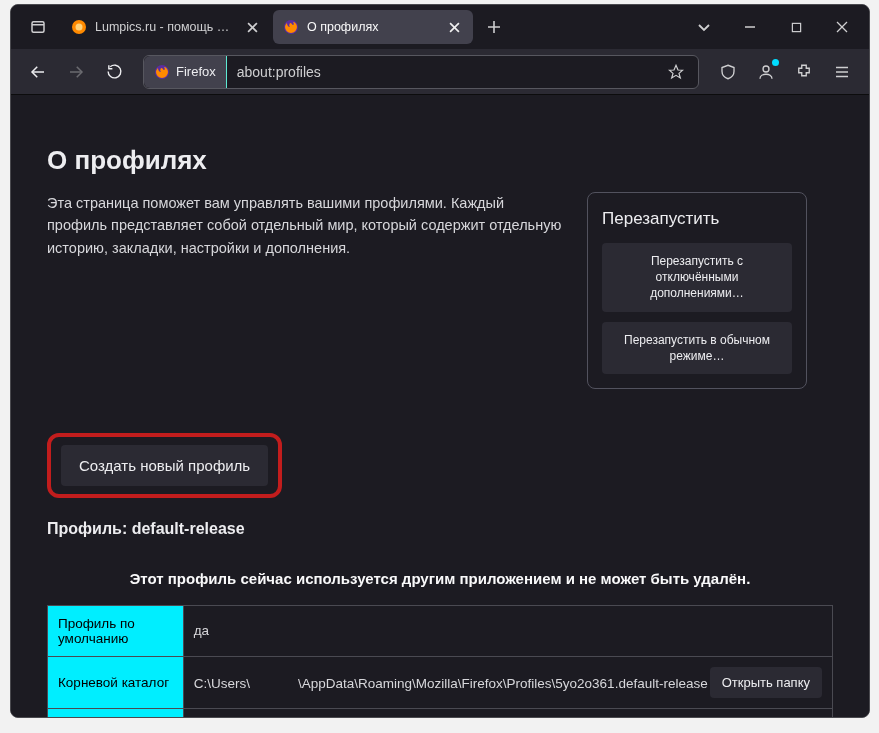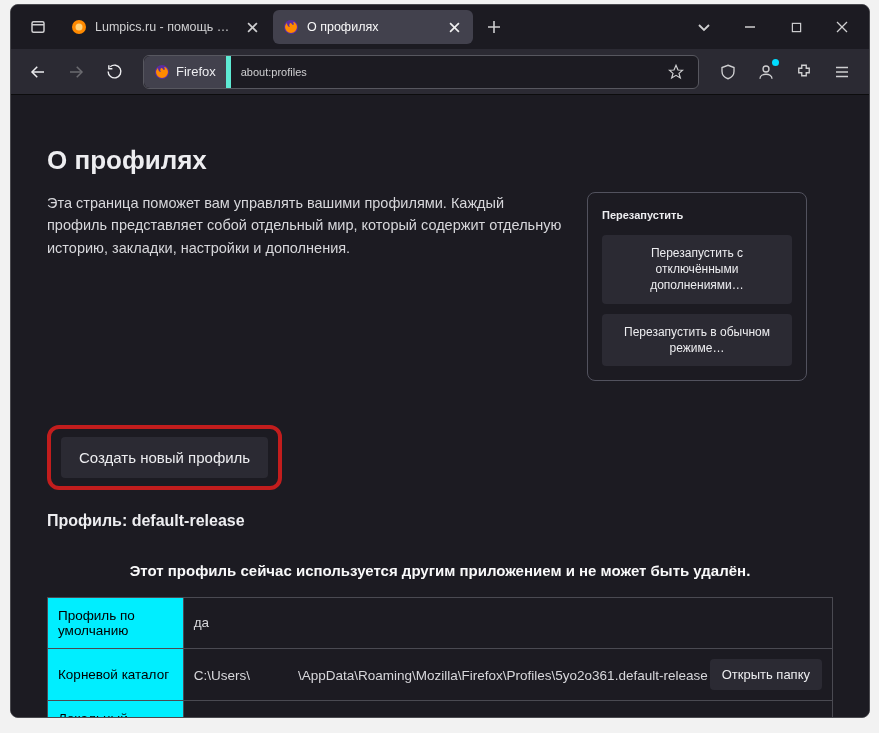--- a/index.html
+++ b/index.html
@@ -63,42 +63,42 @@
     flex:1; display:flex; align-items:center;
     height:34px; margin:0 8px; background:#1c1b22;
     border:1px solid #57575f; border-radius:6px;
     padding:0 8px 0 0;
   }
   .identity {
     display:flex; align-items:center; gap:6px;
     height:100%; padding:0 10px;
     background:#42414d; border-radius:6px 0 0 6px;
     font-size:13px; color:#ededf0;
-    border-right:5px solid #5eead4;
+    border-right:1px solid #5eead4;
   }
   .urltext {
-    flex:1; padding:0 10px; font-size:11px; color:#cfcfd1;
+    flex:1; padding:0 10px; font-size:14px; color:#cfcfd1;
     background:transparent; border:none; outline:none;
   }
   .star { width:28px; height:28px; display:flex; align-items:center; justify-content:center;
     color:#b8b8bd; font-size:16px; }
 
   
   .content {
     flex:1; overflow:auto; background:#1c1b22; color:#ededf0;
     padding: 50px 36px 20px 36px;
   }
   h1.page-title { font-size:26px; font-weight:700; margin-bottom:16px; }
   .top-row { display:flex; gap:20px; align-items:flex-start; }
   .intro { flex:1; font-size:14.5px; line-height:1.55; color:#d7d7db; max-width:520px; }
   .restart-box {
     width:220px; border:1px solid #52525e; border-radius:8px;
     padding:16px 14px 14px 14px; background:#1c1b22;
   }
-  .restart-box h3 { font-size:11px; font-weight:700; margin-bottom:14px; }
+  .restart-box h3 { font-size:17px; font-weight:400; margin-bottom:14px; }
   .btn {
     display:inline-flex; align-items:center; justify-content:center; text-align:center;
     background:#2b2a33; color:#ededf0; border:none;
     font-size:12px; padding:10px 18px; border-radius:4px;
     cursor:pointer;
   }
   .restart-box .btn { width:100%; margin-bottom:10px; line-height:1.35; }
   .restart-box .btn:last-child { margin-bottom:0; }
 
   .create-wrap { margin-top:44px; display:inline-block;

